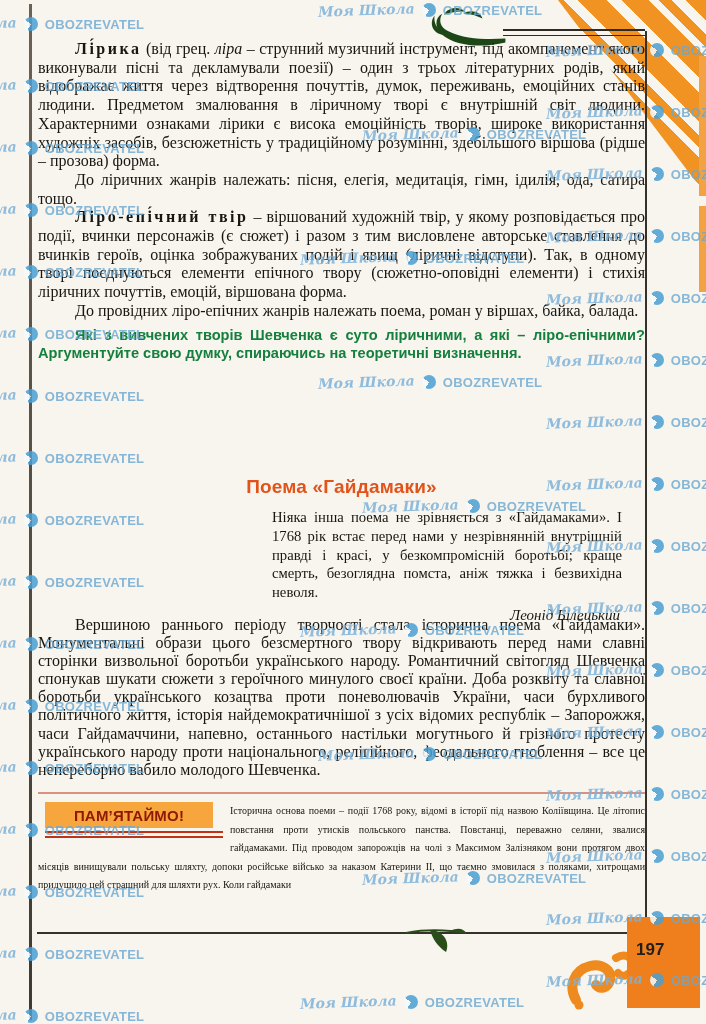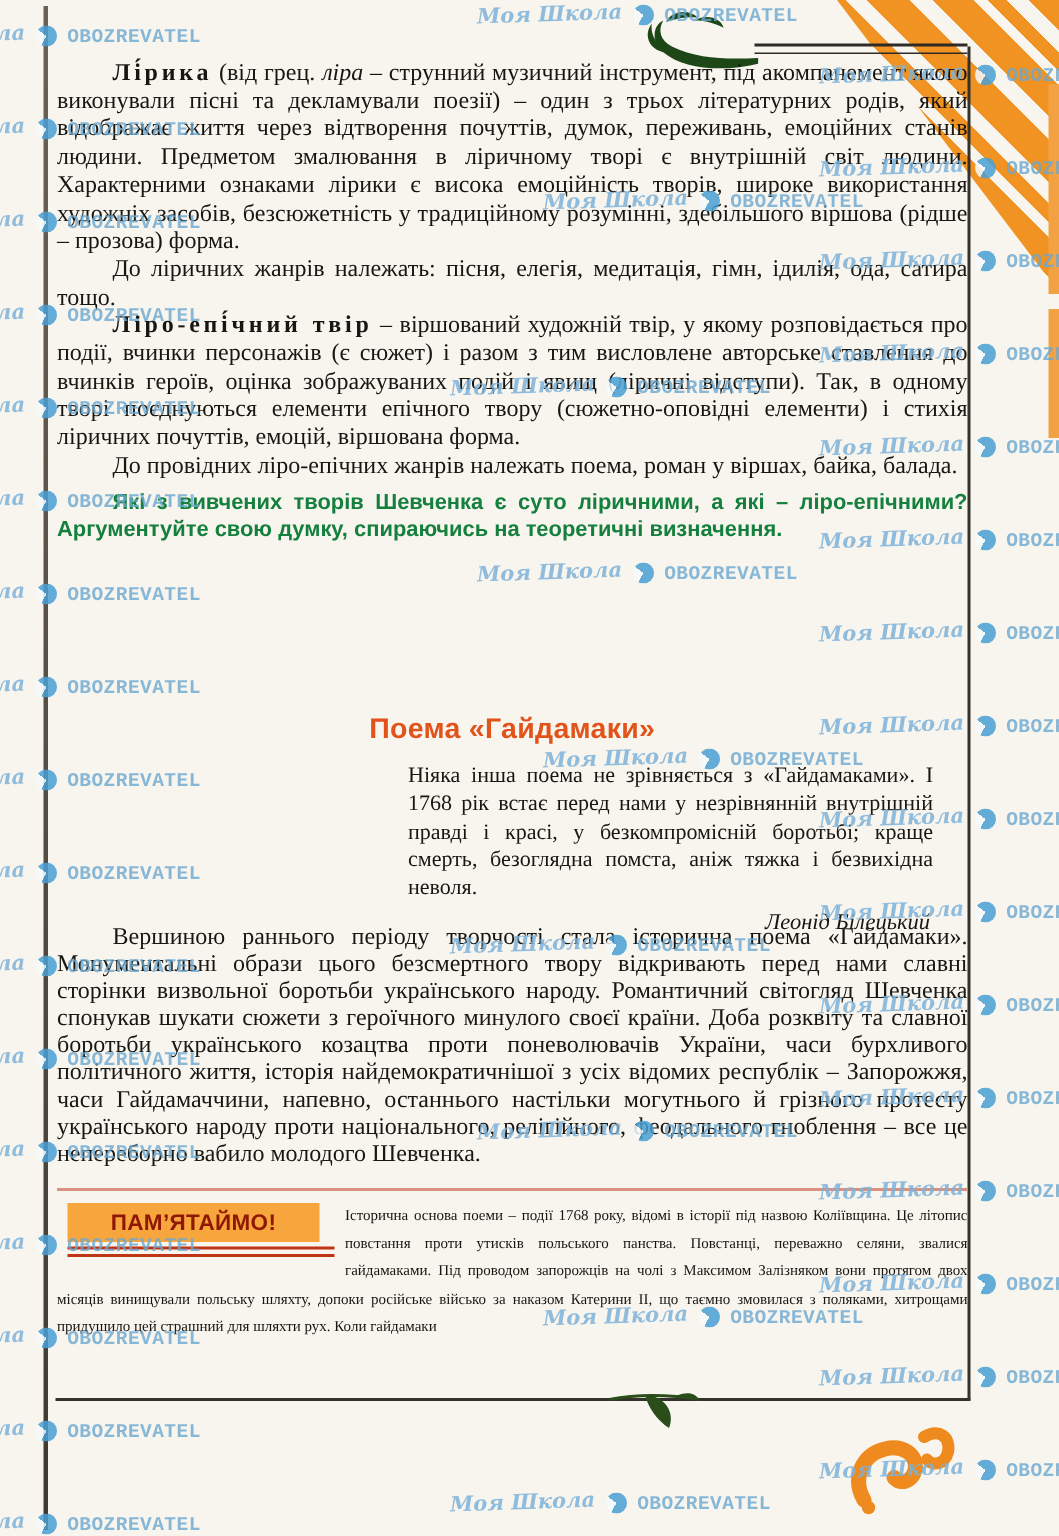--- a/index.html
+++ b/index.html
@@ -62,21 +62,21 @@
   .page-num{position:absolute;left:9px;top:23px;font-family:"Liberation Sans",sans-serif;
     font-weight:700;font-size:17px;color:#221f1b;}
 
   
   .wm-layer{position:absolute;inset:0;pointer-events:none;overflow:hidden;}
   .wm{position:absolute;display:flex;align-items:center;gap:7px;white-space:nowrap;}
   .wm-s{font-family:"DejaVu Serif",serif;font-style:italic;font-weight:700;font-size:14px;
         color:rgba(125,178,216,.85);transform:rotate(-2deg);}
   .wm-b{width:14px;height:14px;border-radius:50%;flex:0 0 auto;opacity:.85;
         background:conic-gradient(from 210deg, rgba(255,255,255,.95) 0 95deg, rgba(255,255,255,0) 95deg),#4aa0d4;}
-  .wm-t{font-family:Liberation Mono, monospace;font-weight:700;font-size:13px;
+  .wm-t{font-family:Liberation Sans, sans-serif;font-weight:700;font-size:13px;
         letter-spacing:.3px;color:rgba(106,168,208,.8);}
 </style>
 </head>
 <body>
 
 <div class="page">
 
   <div class="book-edge"></div>
   <div class="stripes"></div>
   <div class="edge-sliver sliver1"></div>
@@ -131,20 +131,23 @@
   </svg>
 
   <svg class="corner-swirl" viewBox="0 0 74 68">
     <g fill="none" stroke="#ee8a1e" stroke-linecap="round">
       <path stroke-width="10" d="M10 56 C2 42 8 26 24 22 C36 19 46 26 44 36 C42 44 34 46 30 41"></path>
       <path stroke-width="8" d="M50 14 C60 8 68 14 66 24 C64 32 56 34 52 29"></path>
     </g>
     <circle cx="13" cy="61" r="4.5" fill="#ee8a1e"></circle>
   </svg>
 
+  <div class="page-num-box">
+    <span class="page-num">197</span>
+  </div>
 
   <div class="wm-layer">
       <div class="wm" style="left: -80px; top: 16px;">
         <span class="wm-s">Моя Школа</span>
         <span class="wm-b"></span>
         <span class="wm-t">OBOZREVATEL</span>
       </div>
       <div class="wm" style="left: -80px; top: 78px;">
         <span class="wm-s">Моя Школа</span>
         <span class="wm-b"></span>

